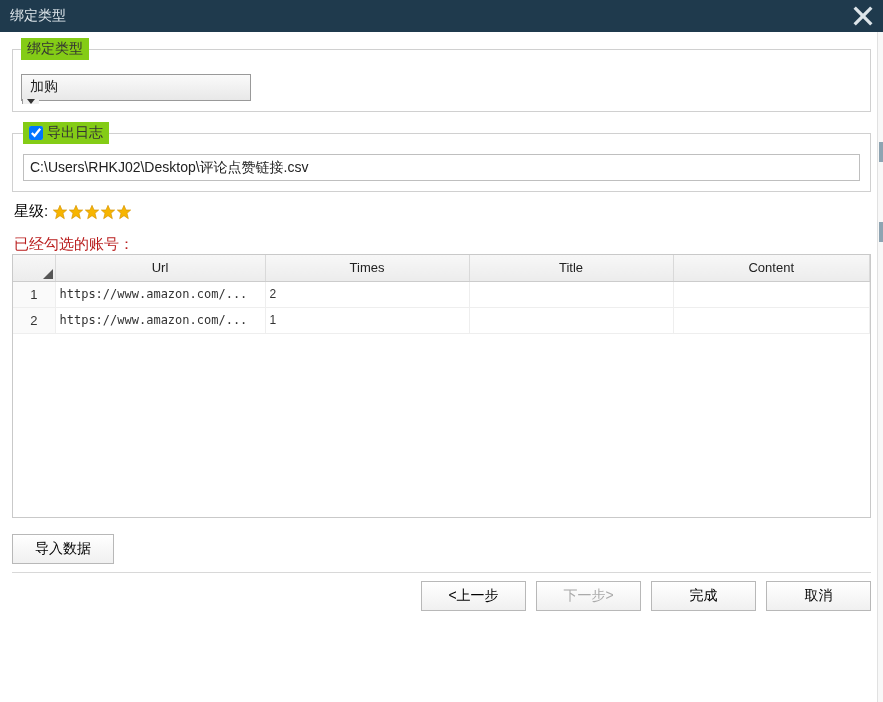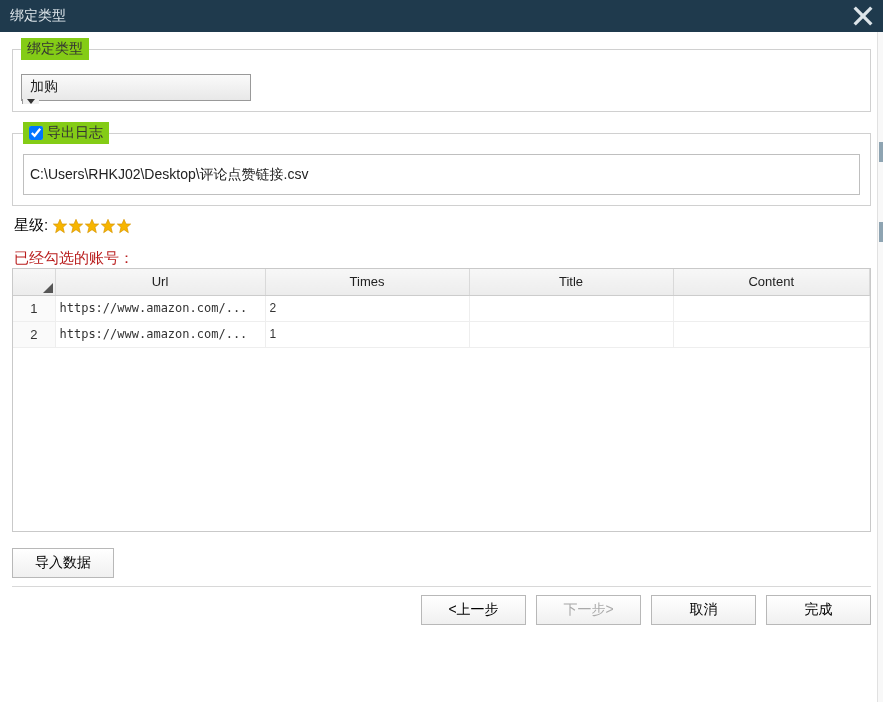--- a/index.html
+++ b/index.html
@@ -16,21 +16,21 @@
   fieldset { border: 1px solid #d0d0d0; margin: 0 0 10px 0; padding: 10px; position: relative; }
   fieldset.type-fs { padding: 14px 8px 10px 8px; }
   legend { padding: 2px 6px; font-size: 14px; color: #333; background: #84cc16; display:flex; align-items:center; gap:4px; }
   legend input[type=checkbox]{ width:14px; height:14px; }
   
   .combo { display:inline-flex; border:1px solid #999; height:27px; background:linear-gradient(#fafafa,#e8e8e8);flex-direction:column; }
   .combo .combo-text { width: 228px; padding: 3px 8px; font-size:14px; color:#222; display:flex; align-items:center; }
   .combo .combo-btn { width: 17px; border-left:1px solid #999; display:flex; align-items:center; justify-content:center; background:#f0f0f0; cursor:pointer; }
   .combo .combo-btn svg { width:8px; height:5px; }
   
-  .text-input { width: 100%; height: 41px; border:1px solid #bfbfbf; padding: 3px 6px; font-size:14px; background:#fff; color:#222; }
+  .text-input { width: 100%; height: 27px; border:1px solid #bfbfbf; padding: 3px 6px; font-size:14px; background:#fff; color:#222; }
   
   .rating-row { display:flex; align-items:center; gap:4px; margin: 4px 0 14px 2px; font-size:15px; }
   .stars { display:flex; gap:0; }
   .star svg { width:16px; height:16px; display:block; }
   
   .selected-label { font-size:15px; margin: 0 0 0 2px; color:#b91c1c;font-family:Liberation Serif, serif; }
   
   .grid { border:1px solid #c9c9c9; background:#fff; height: 264px; overflow:auto; }
   .grid table { border-collapse: collapse; width: 100%; table-layout: fixed; }
   .grid thead th { background:linear-gradient(#f7f7f7,#ececec); border-right:1px solid #d9d9d9; border-bottom:1px solid #ccc; height:26px; font-weight:normal; font-size:13px; color:#222; text-align:center; }
@@ -165,22 +165,22 @@
       </table>
     </div>
 
     <div class="import-row">
       <div class="btn">导入数据</div>
     </div>
 
     <div class="footer-bar">
       <div class="btn">&lt;上一步</div>
       <div class="btn disabled">下一步&gt;</div>
+      <div class="btn">完成</div>
       <div class="btn">取消</div>
-      <div class="btn">完成</div>
     </div>
 
   </div>
 
   <div class="right-edge">
     <div class="st1"></div>
     <div class="st2"></div>
   </div>
 
 </div>

